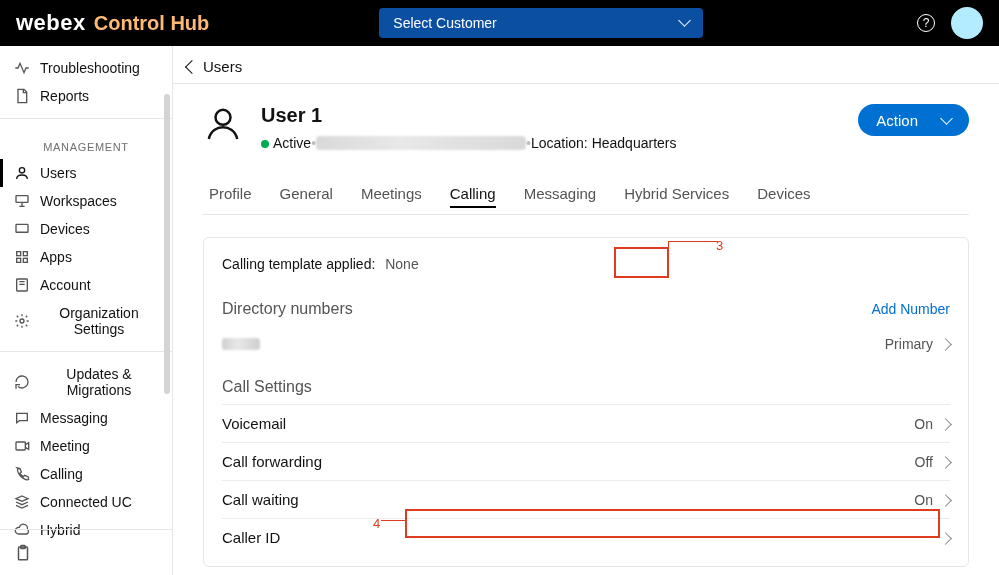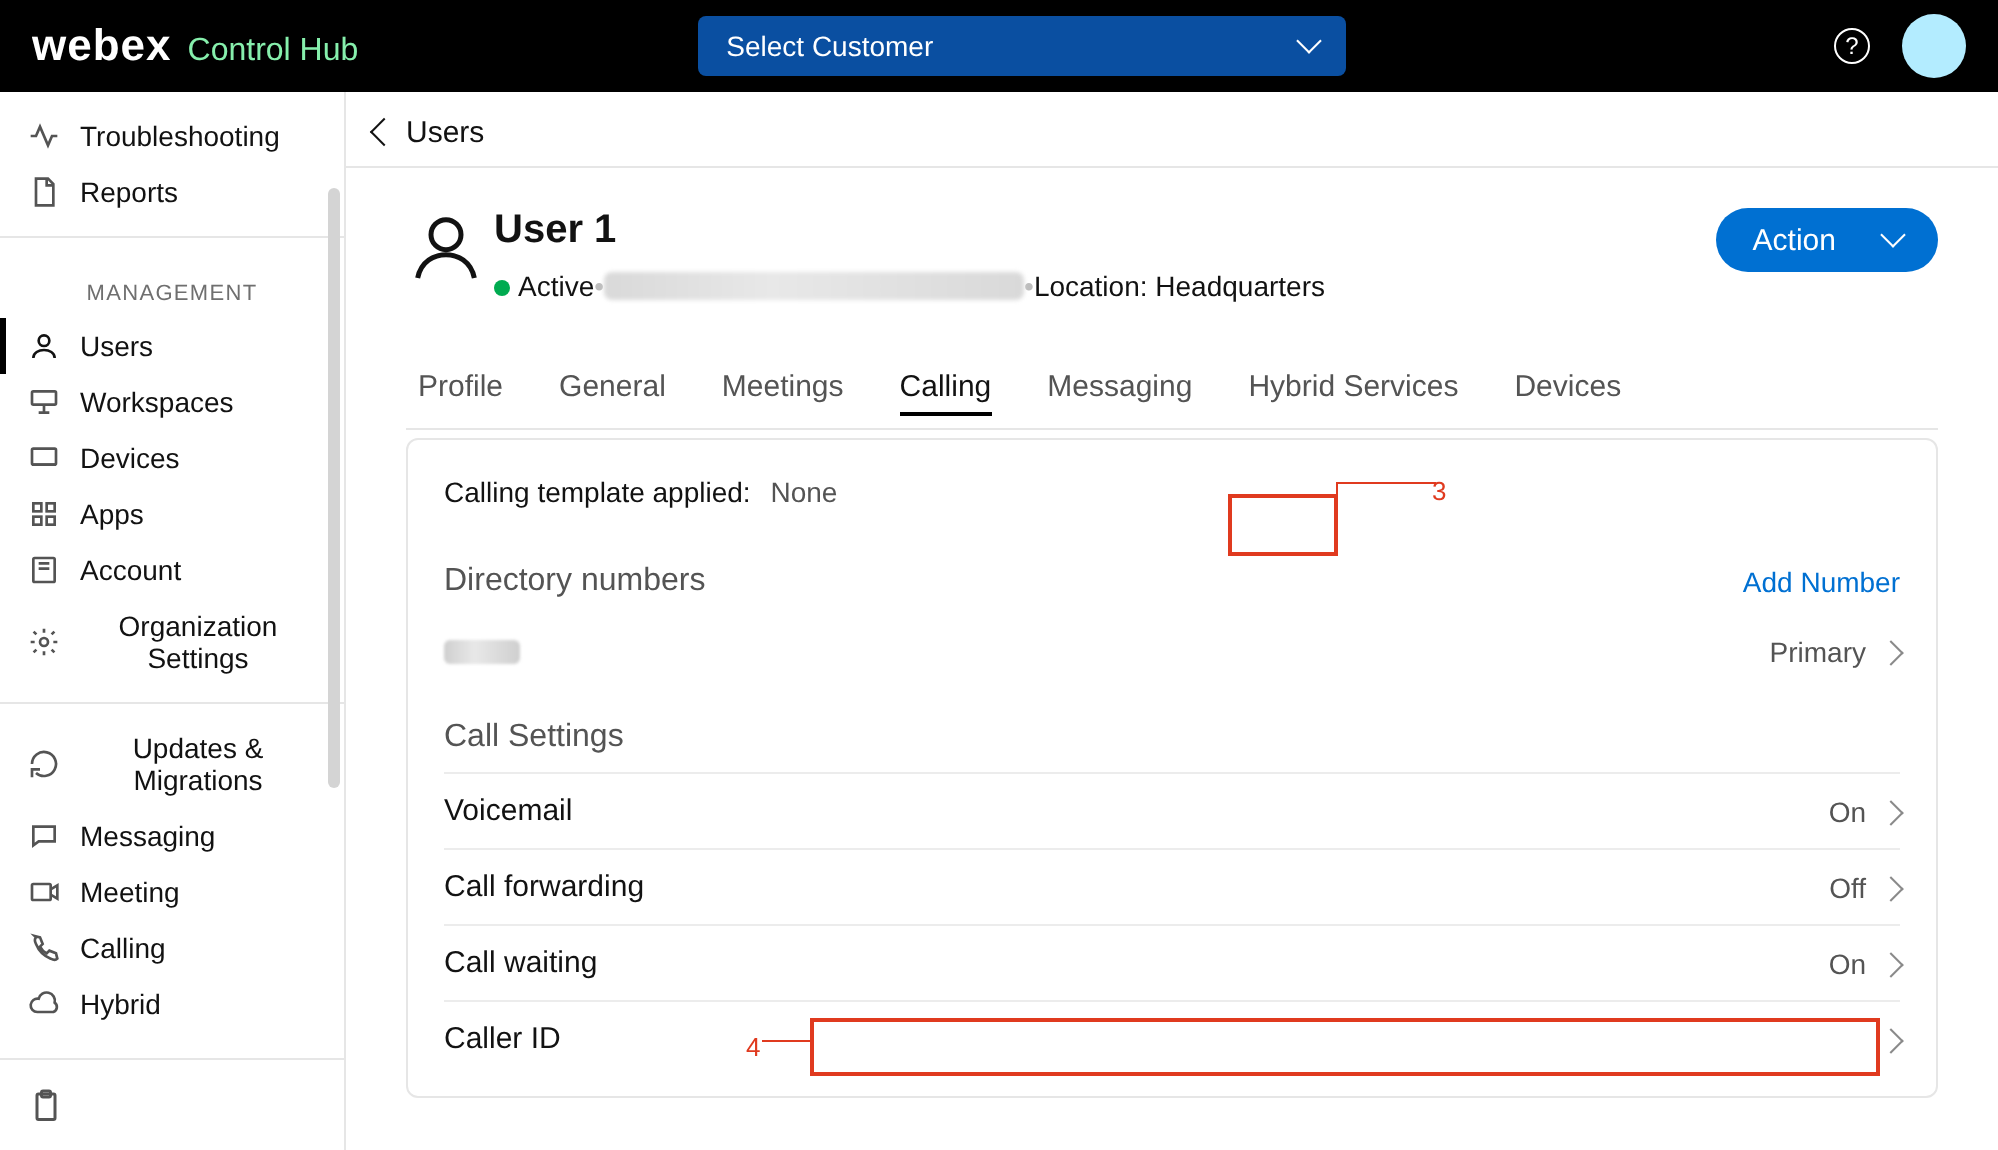--- a/index.html
+++ b/index.html
@@ -3,21 +3,21 @@
 <meta charset="utf-8">
 <style>
   * { box-sizing: border-box; font-family: -apple-system, BlinkMacSystemFont, "Segoe UI", Helvetica, Arial, sans-serif; }
   html,body { margin:0; padding:0; height:100%; }
   body { width:999px; height:575px; background:#fff; color:#121212; font-size:14px; overflow:hidden; position:relative; }
 
   
   .topbar { height:46px; background:#000; color:#fff; display:flex; align-items:center; padding:0 16px; }
   .brand { display:flex; align-items:baseline; gap:8px; }
   .brand-logo { font-weight:800; font-size:22px; letter-spacing:.5px; }
-  .brand-product { font-size:16px; font-weight:400; color:#86efac; }
+  .brand-product { font-size:20px; font-weight:700; color:#fdba74; }
   .customer-select { margin-left:170px; width:324px; height:30px; background:#0a4fa1; border-radius:4px; display:flex; align-items:center; justify-content:space-between; padding:0 14px; color:#fff; font-size:14px; }
   .customer-select .chev { font-size:12px; }
   .top-right { margin-left:auto; display:flex; align-items:center; gap:16px; }
   .help-icon { width:18px; height:18px; border:1.5px solid #fff; border-radius:50%; display:flex; align-items:center; justify-content:center; font-size:12px; }
   .avatar { width:32px; height:32px; border-radius:50%; background:#b3ecff; }
 
   
   .shell { display:flex; height:calc(575px - 46px); }
   .sidebar { width:173px; border-right:1px solid #e6e6e6; padding-top:8px; position:relative; overflow:hidden;text-align:center; }
   .sb-item { display:flex; align-items:center; gap:10px; padding:6px 14px; font-size:14px; color:#121212; cursor:pointer; }
@@ -28,37 +28,37 @@
   .sb-vscroll { position:absolute; right:2px; top:48px; height:430px; width:6px; background:transparent; }
   .sb-vscroll .thumb { position:absolute; top:0; left:0; width:6px; height:300px; background:#d4d4d4; border-radius:3px; }
   .sb-bottom { position:absolute; bottom:0; left:0; right:0; border-top:1px solid #e6e6e6; height:46px; display:flex; align-items:center; padding-left:14px; color:#545454; }
 
   
   .main { flex:1; overflow:hidden; display:flex; flex-direction:column; }
   .crumb { display:flex; align-items:center; gap:6px; padding:12px 14px 8px; font-size:15px; color:#121212; }
   .main-inner { padding:0 30px 0 30px; flex:1; overflow:auto; }
   .head-row { display:flex; align-items:flex-start; padding-top:20px; }
   .user-icon svg { width:40px; height:40px; }
-  .user-block { margin-left:4px; flex:1; }
+  .user-block { margin-left:18px; flex:1; }
   .user-name { font-size:20px; font-weight:600; margin-bottom:8px; }
   .user-meta { display:flex; align-items:center; font-size:14px; color:#121212; }
   .dot-green { width:8px; height:8px; border-radius:50%; background:#00ab50; display:inline-block; margin-right:4px; }
   .meta-sep { color:#bdbdbd; }
   .smudge { width:210px; height:14px; border-radius:4px; background:linear-gradient(90deg,#d9d9d9,#e8e8e8 40%,#d9d9d9); filter:blur(1px); display:inline-block; }
   .action-btn { background:#0070d2; color:#fff; border:none; border-radius:16px; height:32px; padding:0 18px; display:flex; align-items:center; gap:24px; font-size:15px; }
   .action-btn .chev { font-size:11px; }
 
   
   .tabrow { display:flex; gap:28px; margin-top:26px; border-bottom:1px solid #e6e6e6; padding:0 6px; position:relative; }
   .tab { padding:8px 0 12px; font-size:15px; color:#545454; cursor:pointer; position:relative; }
   .tab.active { color:#121212; font-weight:500; }
   .tab.active::after { content:""; position:absolute; left:0; right:0; bottom:6px; height:2px; background:#000; }
 
   
-  .card { border:1px solid #e6e6e6; border-radius:6px; margin-top:4px; padding:0 18px 10px; }
+  .card { border:1px solid #e6e6e6; border-radius:6px; margin-top:22px; padding:0 18px 10px; }
   .card-row { padding:18px 0 10px; font-size:14px; }
   .muted { color:#545454; }
   .sec-title { font-size:16px; color:#545454; padding:18px 0 8px; }
   .sec-title.dn { display:flex; justify-content:space-between; align-items:center; }
   .link-blue { color:#0070d2; font-size:14px; }
   .list-line { display:flex; justify-content:space-between; align-items:center; height:34px; font-size:15px; color:#121212; border-top:1px solid transparent; }
   .list-line.dn { color:#999; }
   .list-line .right { display:flex; align-items:center; gap:8px; color:#545454; font-size:14px; }
   .list-line.row-border { border-top:1px solid #ececec; height:38px; }
   .smudge-sm { width:38px; height:12px; border-radius:3px; background:linear-gradient(90deg,#cfcfcf,#e8e8e8 40%,#cfcfcf); filter:blur(.8px); }
@@ -182,20 +182,28 @@
           <rect x="3" y="6" width="14" height="12" rx="1"></rect>
           <path d="M17 10l5-3v10l-5-3"></path>
         </svg>
       <span>Meeting</span>
     </div>
     <div class="sb-item">
       <svg viewBox="0 0 24 24" fill="none" stroke="#545454" stroke-width="2">
           <path d="M5 3l4 1 2 5-2 2c1 2 3 4 5 5l2-2 5 2 1 4c-1 1-3 1-5 0-5-2-9-6-11-11-1-2-1-4 0-5z"></path>
         </svg>
       <span>Calling</span>
+    </div>
+    <div class="sb-item">
+      <svg viewBox="0 0 24 24" fill="none" stroke="#545454" stroke-width="2">
+          <path d="M12 3l9 4-9 4-9-4z"></path>
+          <path d="M3 12l9 4 9-4"></path>
+          <path d="M3 17l9 4 9-4"></path>
+        </svg>
+      <span>Connected UC</span>
     </div>
     <div class="sb-item">
       <svg viewBox="0 0 24 24" fill="none" stroke="#545454" stroke-width="2">
           <path d="M7 18a5 5 0 1 1 1-9.9A6 6 0 0 1 20 11a4 4 0 0 1-1 7z"></path>
         </svg>
       <span>Hybrid</span>
     </div>
 
     <div class="sb-vscroll">
         <div class="thumb"></div>

